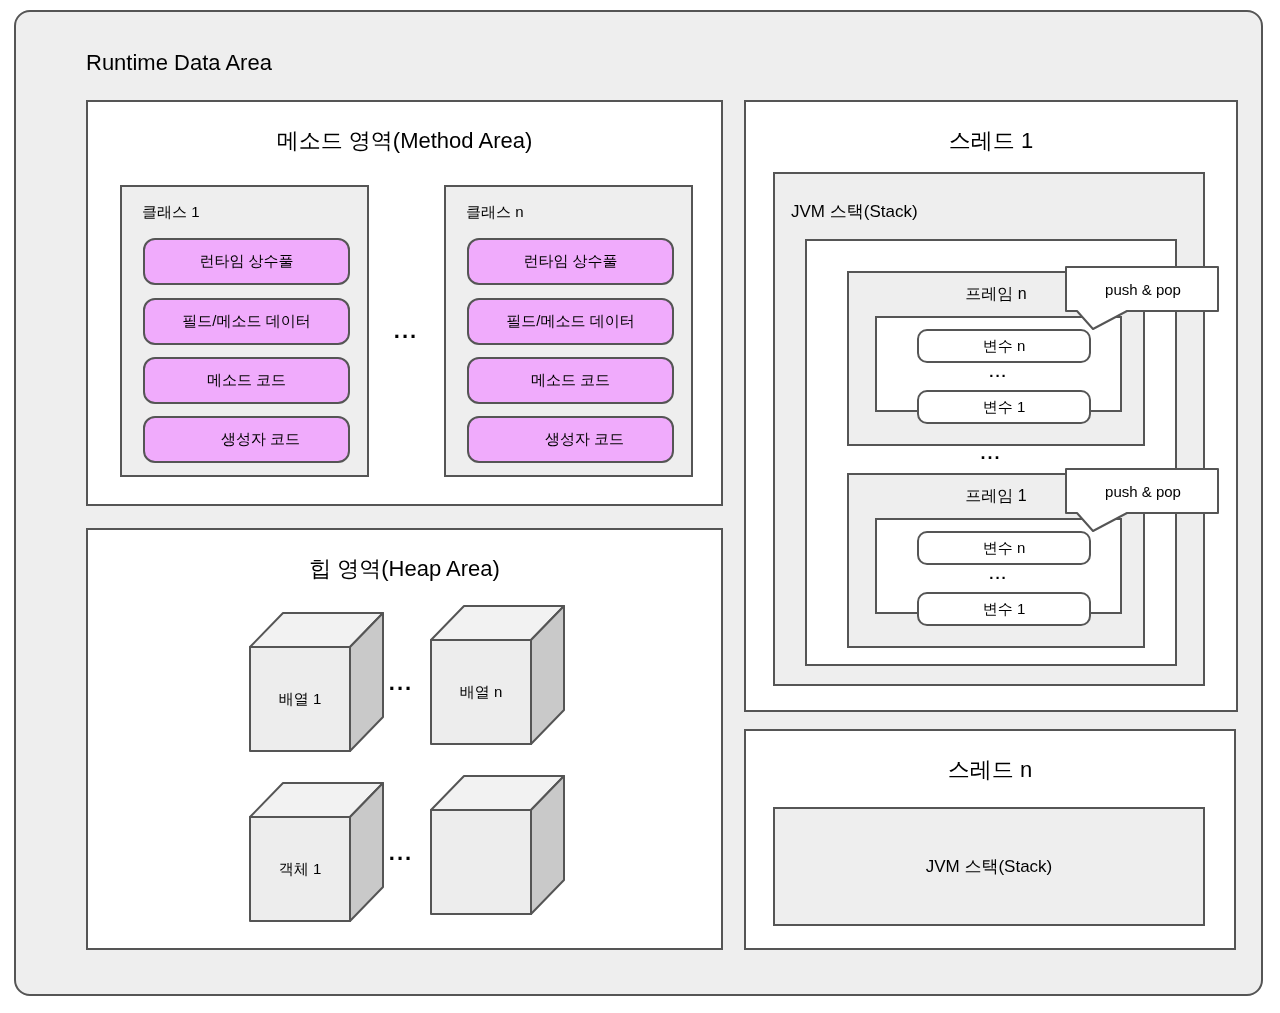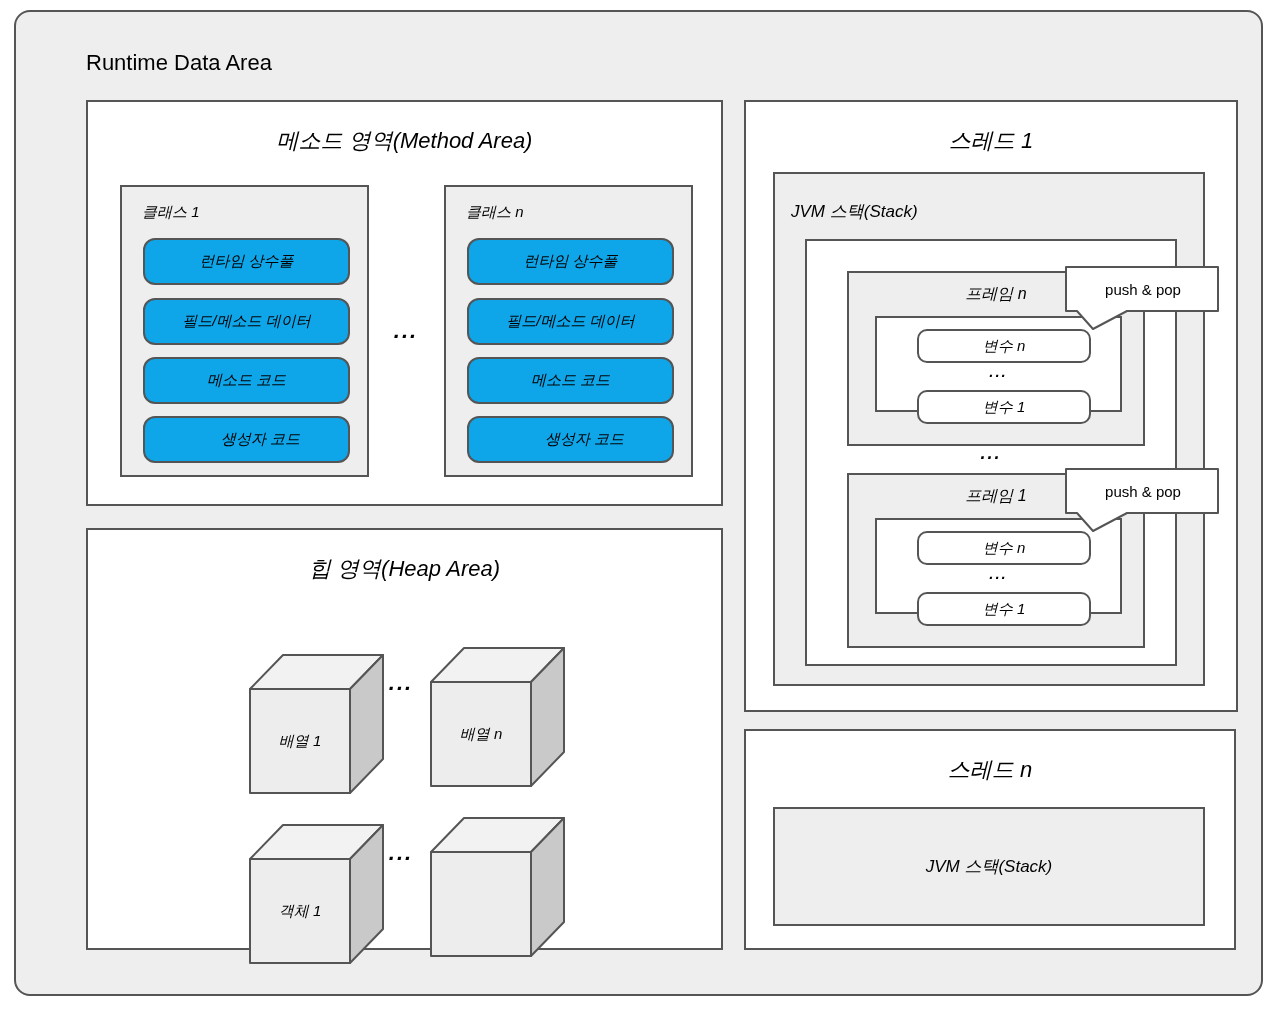--- a/index.html
+++ b/index.html
@@ -21,53 +21,52 @@
     border-radius:16px;
   }
   .runtime-title {
     left:70px; top:38px;
     font-size:22px;
   }
 
   .panel {
     background:#ffffff;
     border:2px solid #555;
-    font-style:italic;
   }
   .panel-title {
     left:0; top:24px; width:100%;
     text-align:center;
     font-size:22px;
   }
 
   
   .method-area { left:70px; top:88px; width:637px; height:406px; }
   .class-box {
     width:249px; height:292px; top:83px;
     background:#eeeeee; border:2px solid #555;
   }
   .class-box.c1 { left:32px; }
   .class-box.cn { left:356px; }
   .class-label { left:20px; top:16px; font-size:15px; }
   .class-item {
     left:21px; width:207px; height:47px;
-    background:#0ea5e9; border:2px solid #555; border-radius:12px;
+    background:#f0abfc; border:2px solid #555; border-radius:12px;
     display:flex; align-items:center; justify-content:center;
     font-size:15px;
   }
   .ci0 { top:51px; } .ci1 { top:111px; } .ci2 { top:170px; } .ci3 { top:229px;padding-left:28px; }
   .dots {
     font-size:22px; font-weight:bold; letter-spacing:2px;
     text-align:center; line-height:1;
   }
   .method-dots { left:288px; top:218px; width:60px; }
 
   
   .heap-area { left:70px; top:516px; width:637px; height:422px; }
-  .cube { width:135px; height:140px;margin-top:42px; }
+  .cube { width:135px; height:140px; }
   .cube-a1 { left:161px; top:82px; }
   .cube-an { left:342px; top:75px; }
   .cube-o1 { left:161px; top:252px; }
   .cube-on { left:342px; top:245px; }
   .cube svg { position:absolute; left:0; top:0; }
   .cube-label {
     left:0; top:35px; width:102px; height:105px;
     display:flex; align-items:center; justify-content:center;
     font-size:15px;
   }

